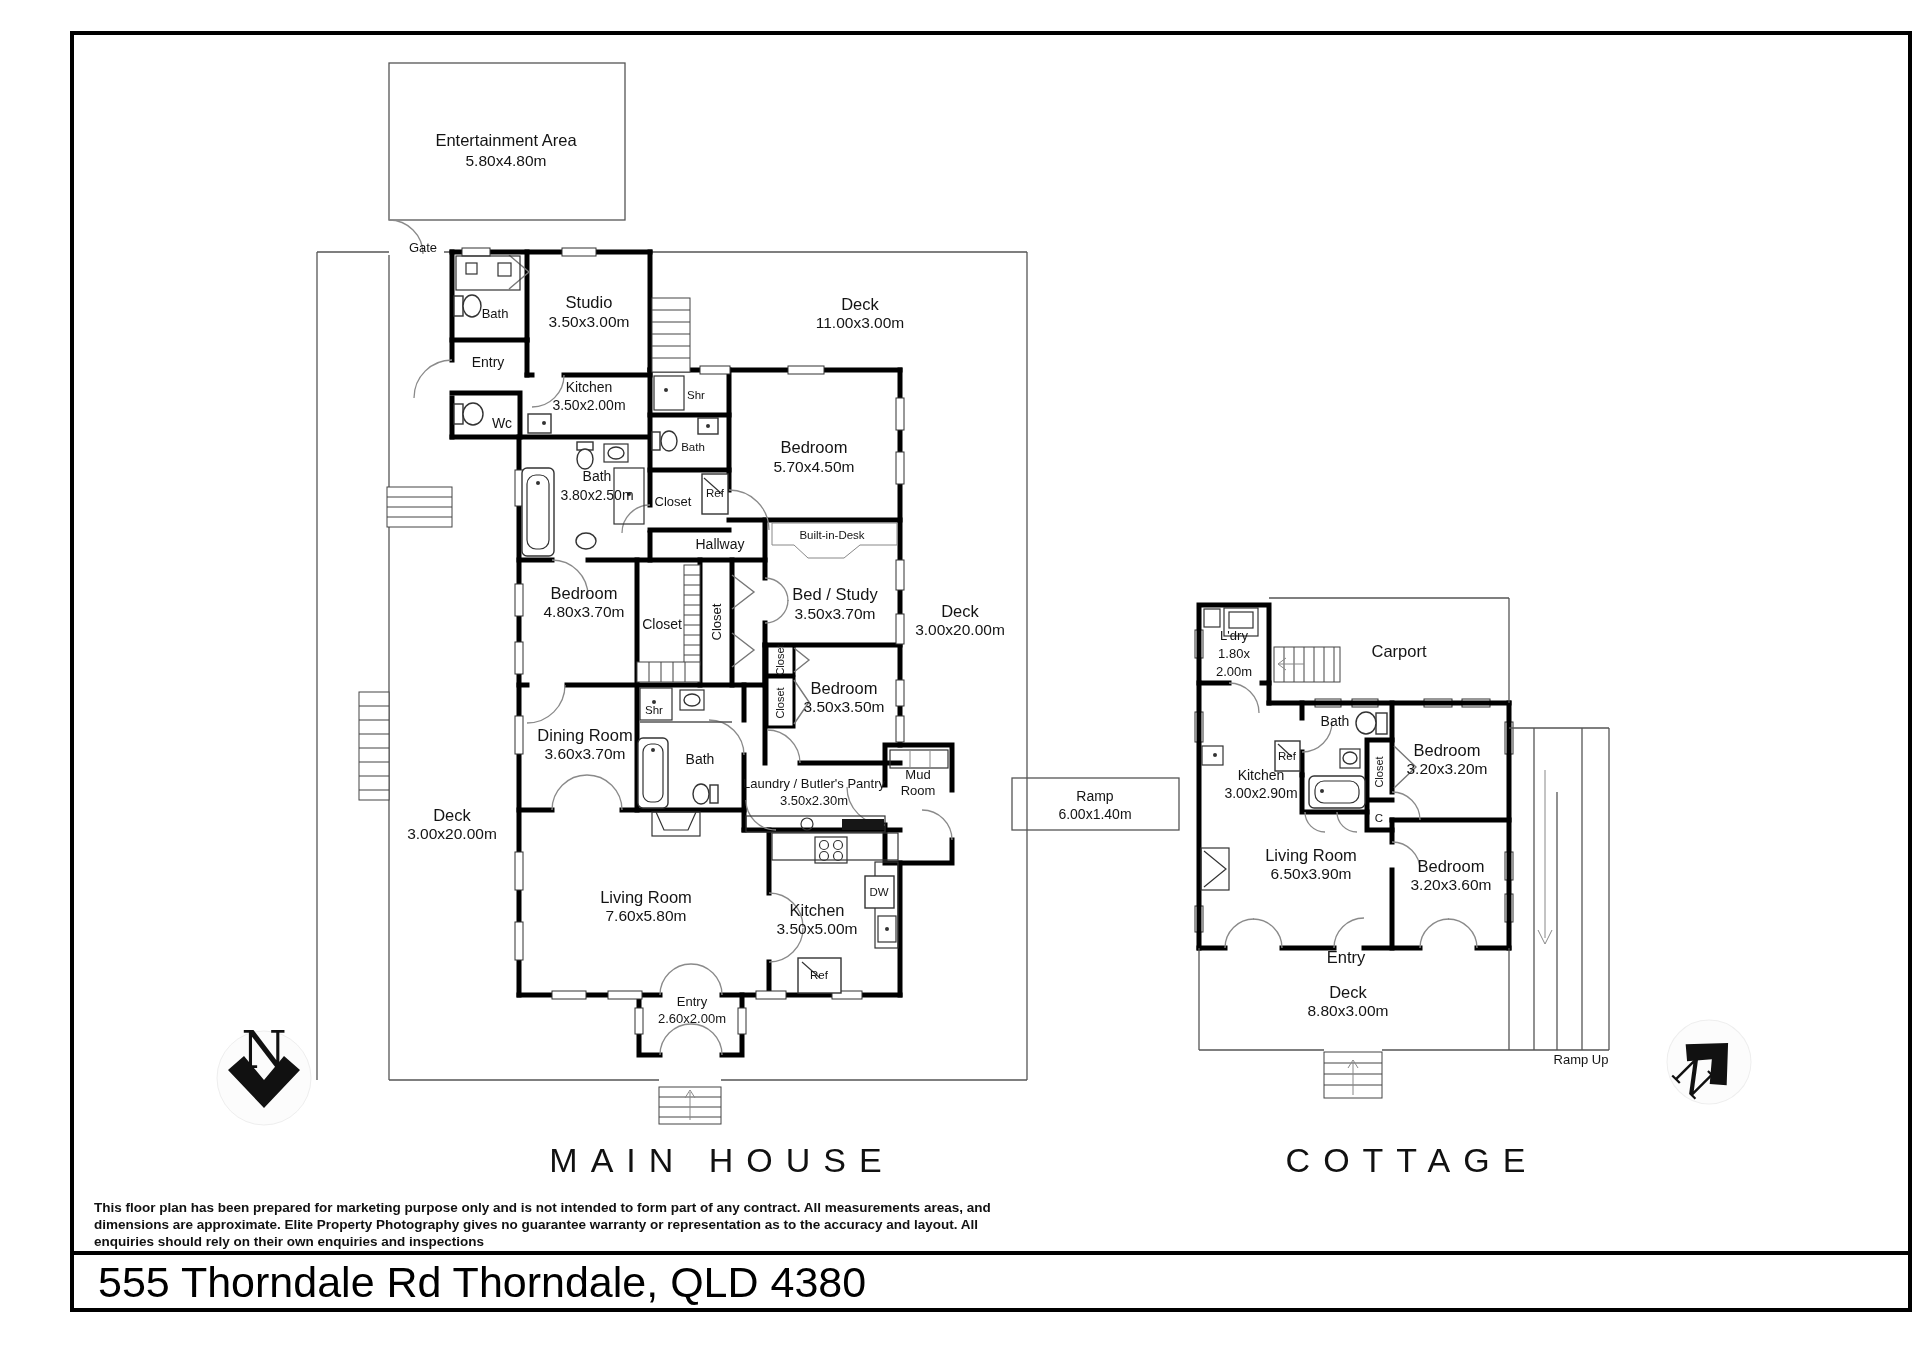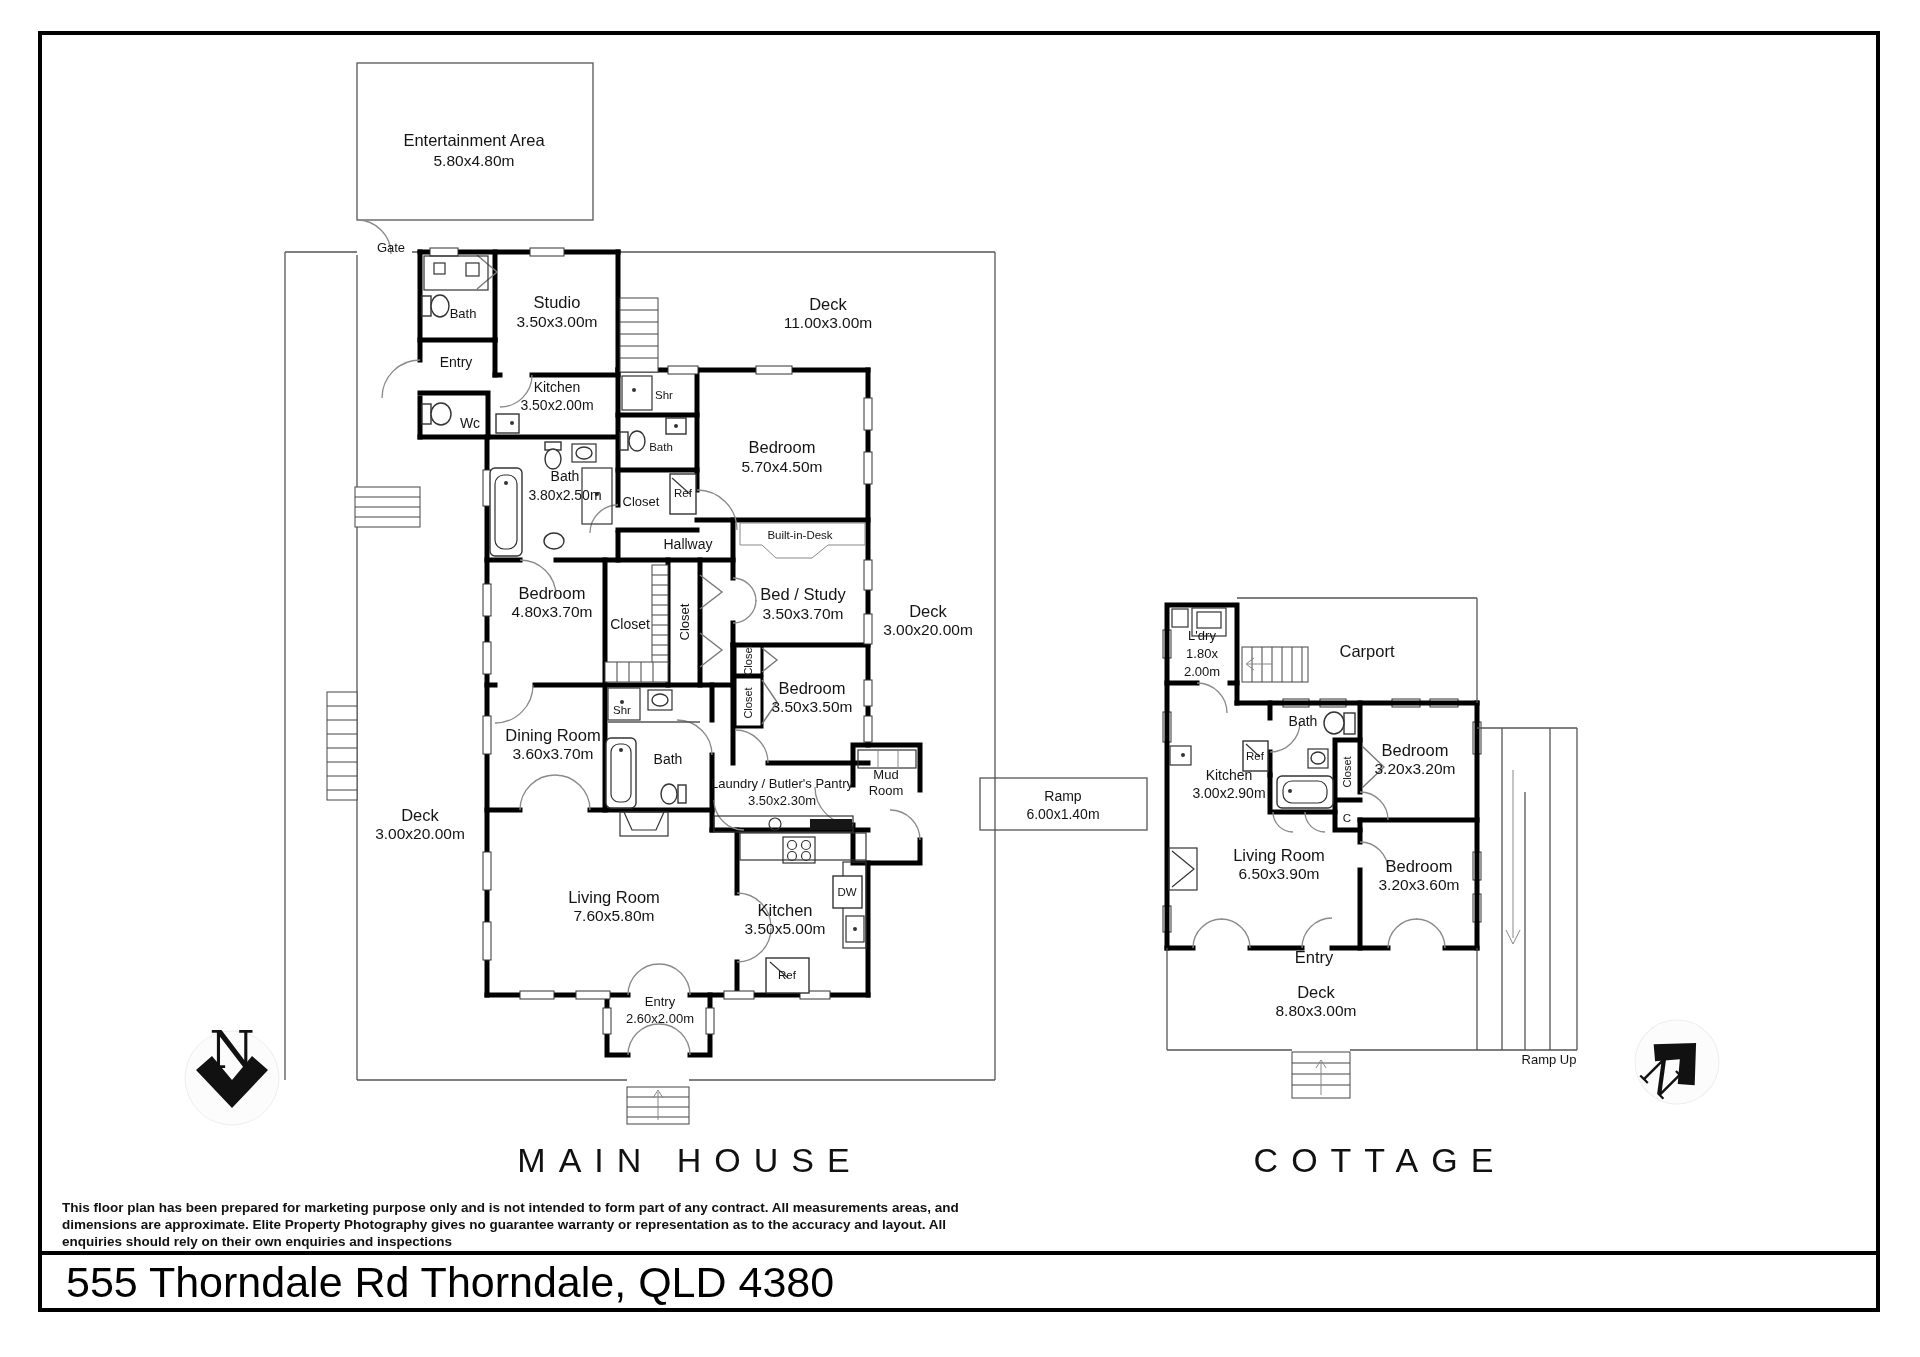--- a/index.html
+++ b/index.html
@@ -1,16 +1,16 @@
 <!DOCTYPE html>
 <html><head>
 <meta charset="utf-8">
 <style>
   html,body{margin:0;padding:0;background:#ffffff;}
-  .page{width:1882px;height:1357px;position:relative;background:#fff;font-family:"Liberation Sans",sans-serif;}
+  .page{width:1882px;height:1357px;position:relative;background:#fff;font-family:"Liberation Sans",sans-serif;margin-left:32px;}
   svg{display:block}
   
   .w{stroke:#000;stroke-width:5;fill:none;stroke-linecap:square}
   .w3{stroke:#000;stroke-width:3;fill:none;stroke-linecap:square}
   .tl{stroke:#555;stroke-width:1.3;fill:none}
   .tll{stroke:#888;stroke-width:1;fill:none}
   .fx{stroke:#333;stroke-width:1.4;fill:#fff}
   .fxd{stroke:#333;stroke-width:1.2;fill:none}
   .arc{stroke:#8a8a8a;stroke-width:1.3;fill:none}
   .chev{stroke:#777;stroke-width:1.4;fill:none}

